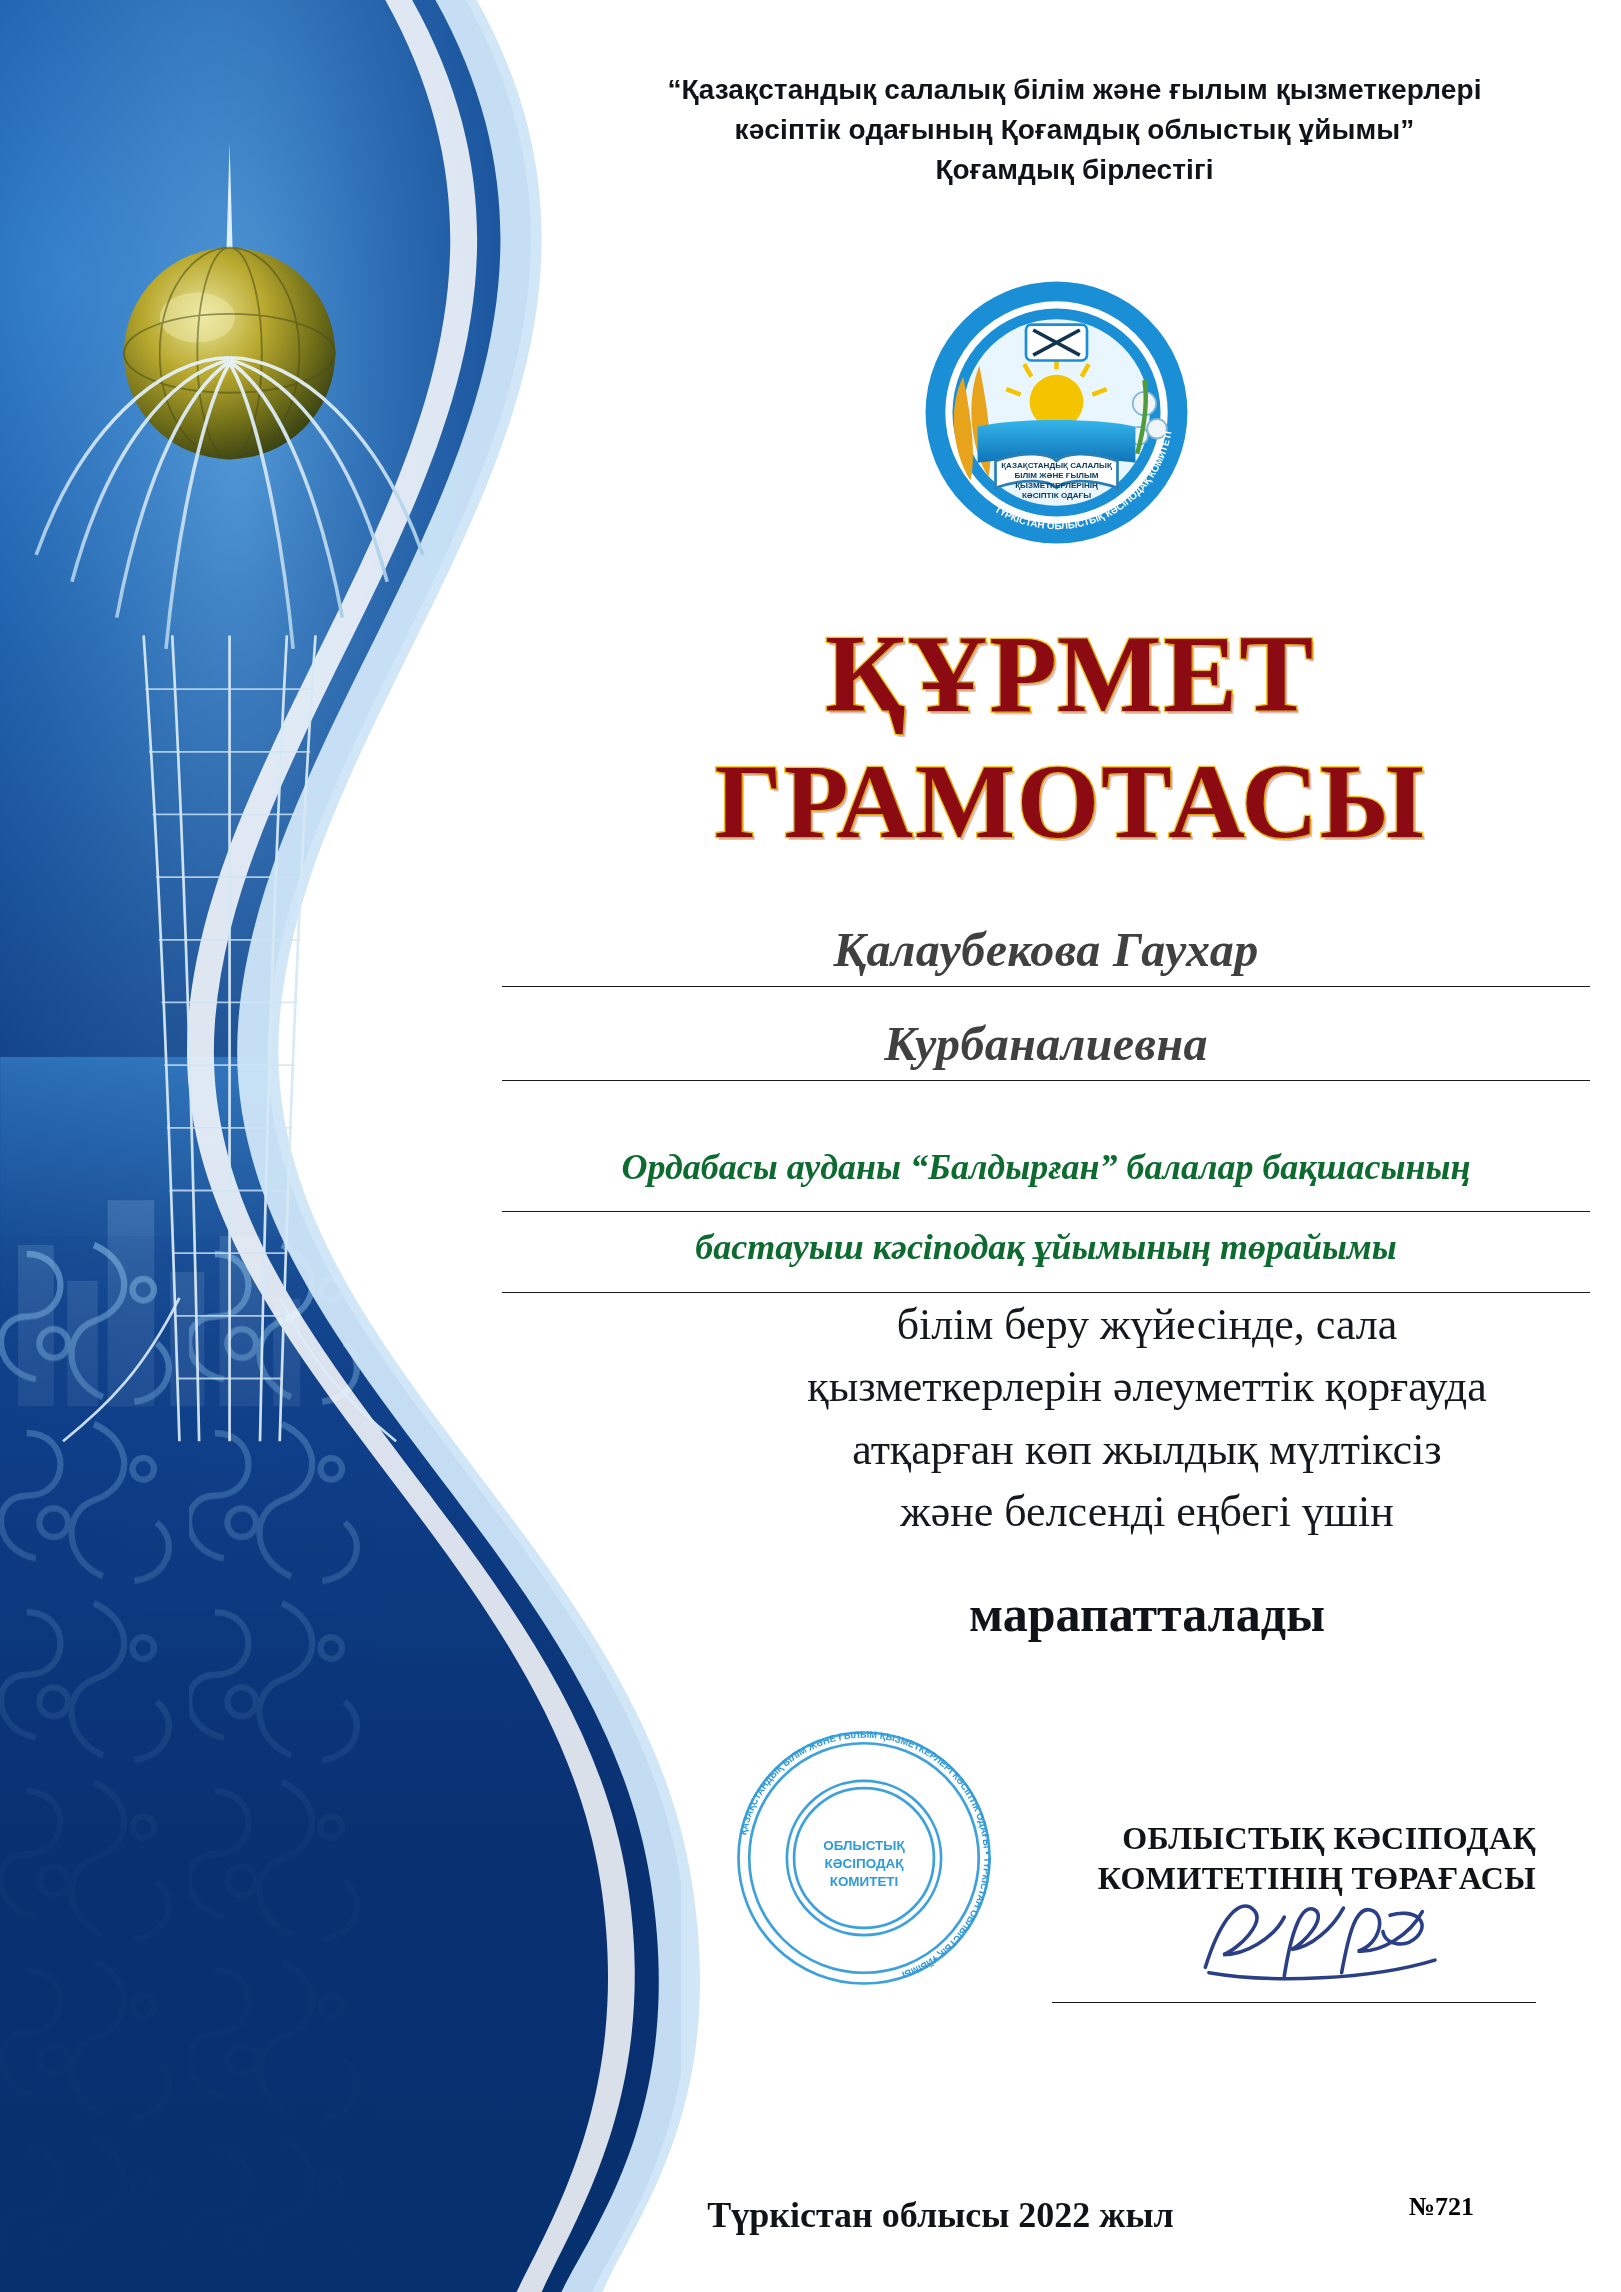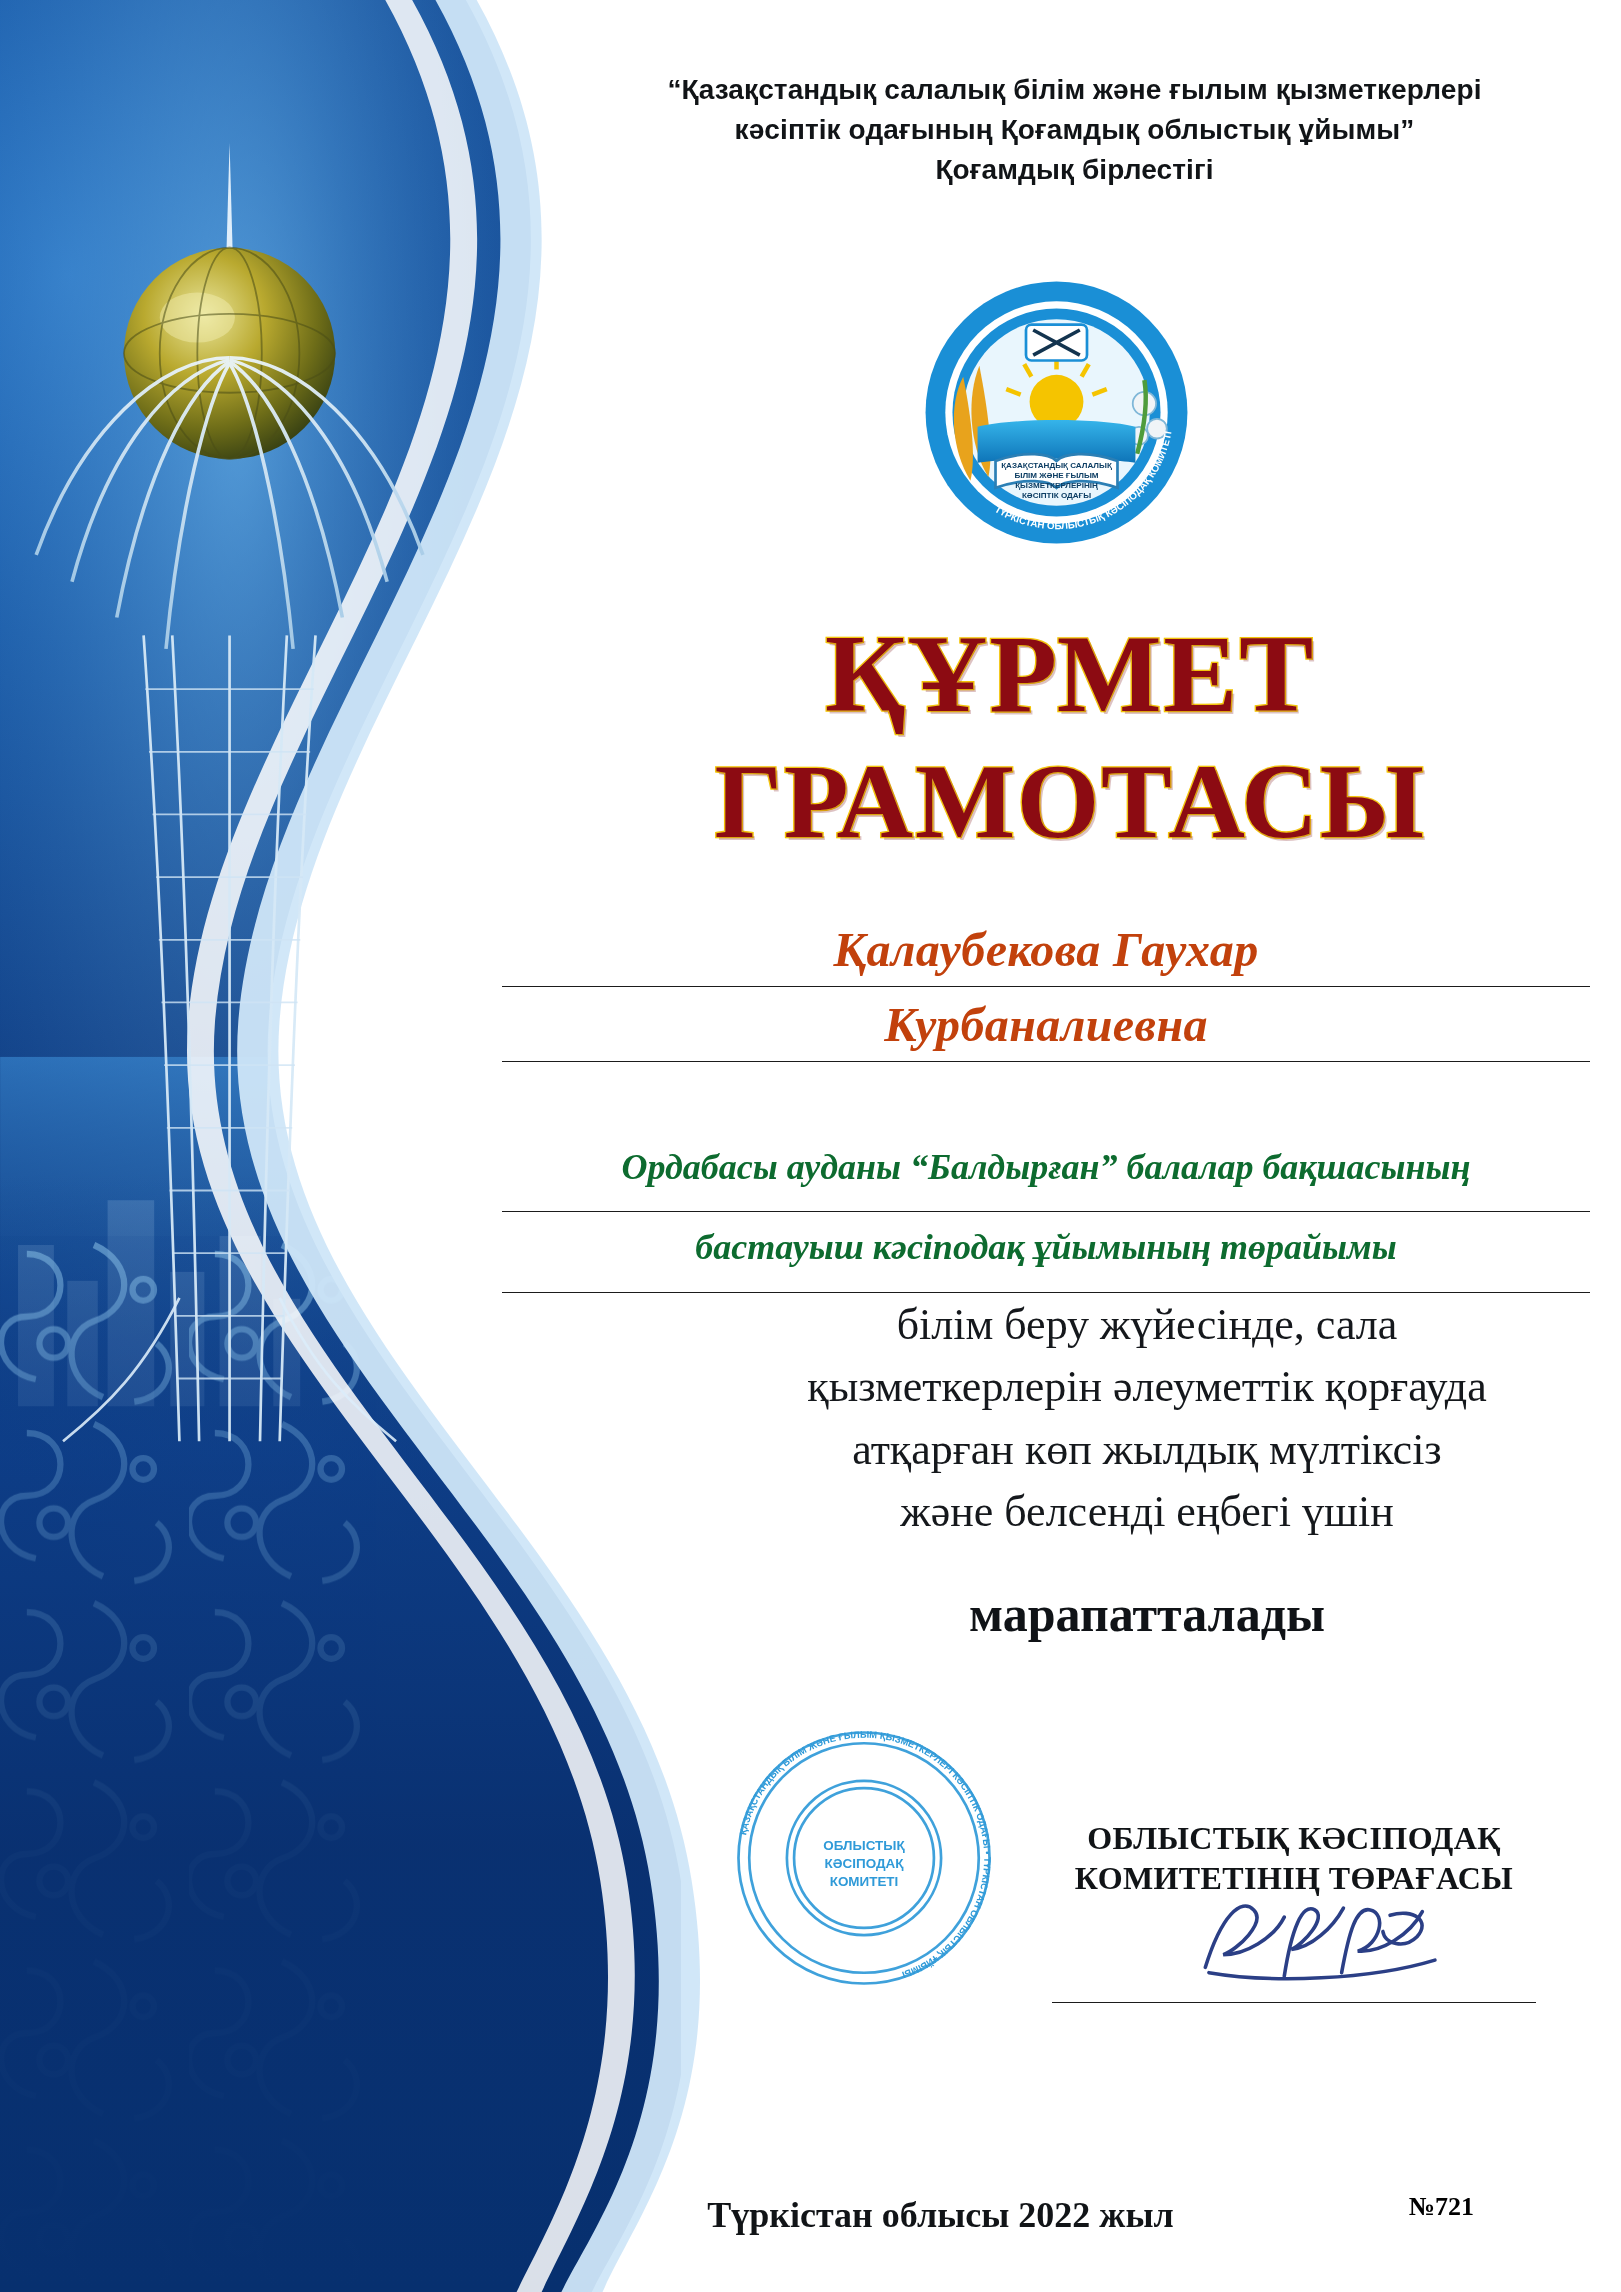--- a/index.html
+++ b/index.html
@@ -115,26 +115,26 @@
     position: absolute;
     left: 502px;
     top: 922px;
     width: 1088px;
     text-align: center;
   }
   .recipient-line {
     font-family: "Liberation Serif", serif;
     font-style: italic;
     font-weight: bold;
-    color: #c2410c;
+    color: #404040;
     font-size: 48px;
     line-height: 1.18;
     border-bottom: 1.8px solid #1b1b1b;
     padding-bottom: 7.2px;
-    margin-bottom: 10px;
+    margin-bottom: 29px;
     letter-spacing: 0.4px;
   }
   .position {
     position: absolute;
     left: 502px;
     top: 1146px;
     width: 1088px;
     text-align: center;
   }
   .position-line {
@@ -181,21 +181,21 @@
     width: 260px;
     height: 260px;
   }
 
   
   .sign-title {
     position: absolute;
     left: 1052px;
     top: 1818px;
     width: 484px;
-    text-align: center;
+    text-align: right;
     font-family: "Liberation Serif", serif;
     font-weight: bold;
     font-size: 32px;
     line-height: 1.25;
     color: #111417;
     letter-spacing: 0.4px;
   }
   .signature-mark {
     position: absolute;
     left: 1191px;

